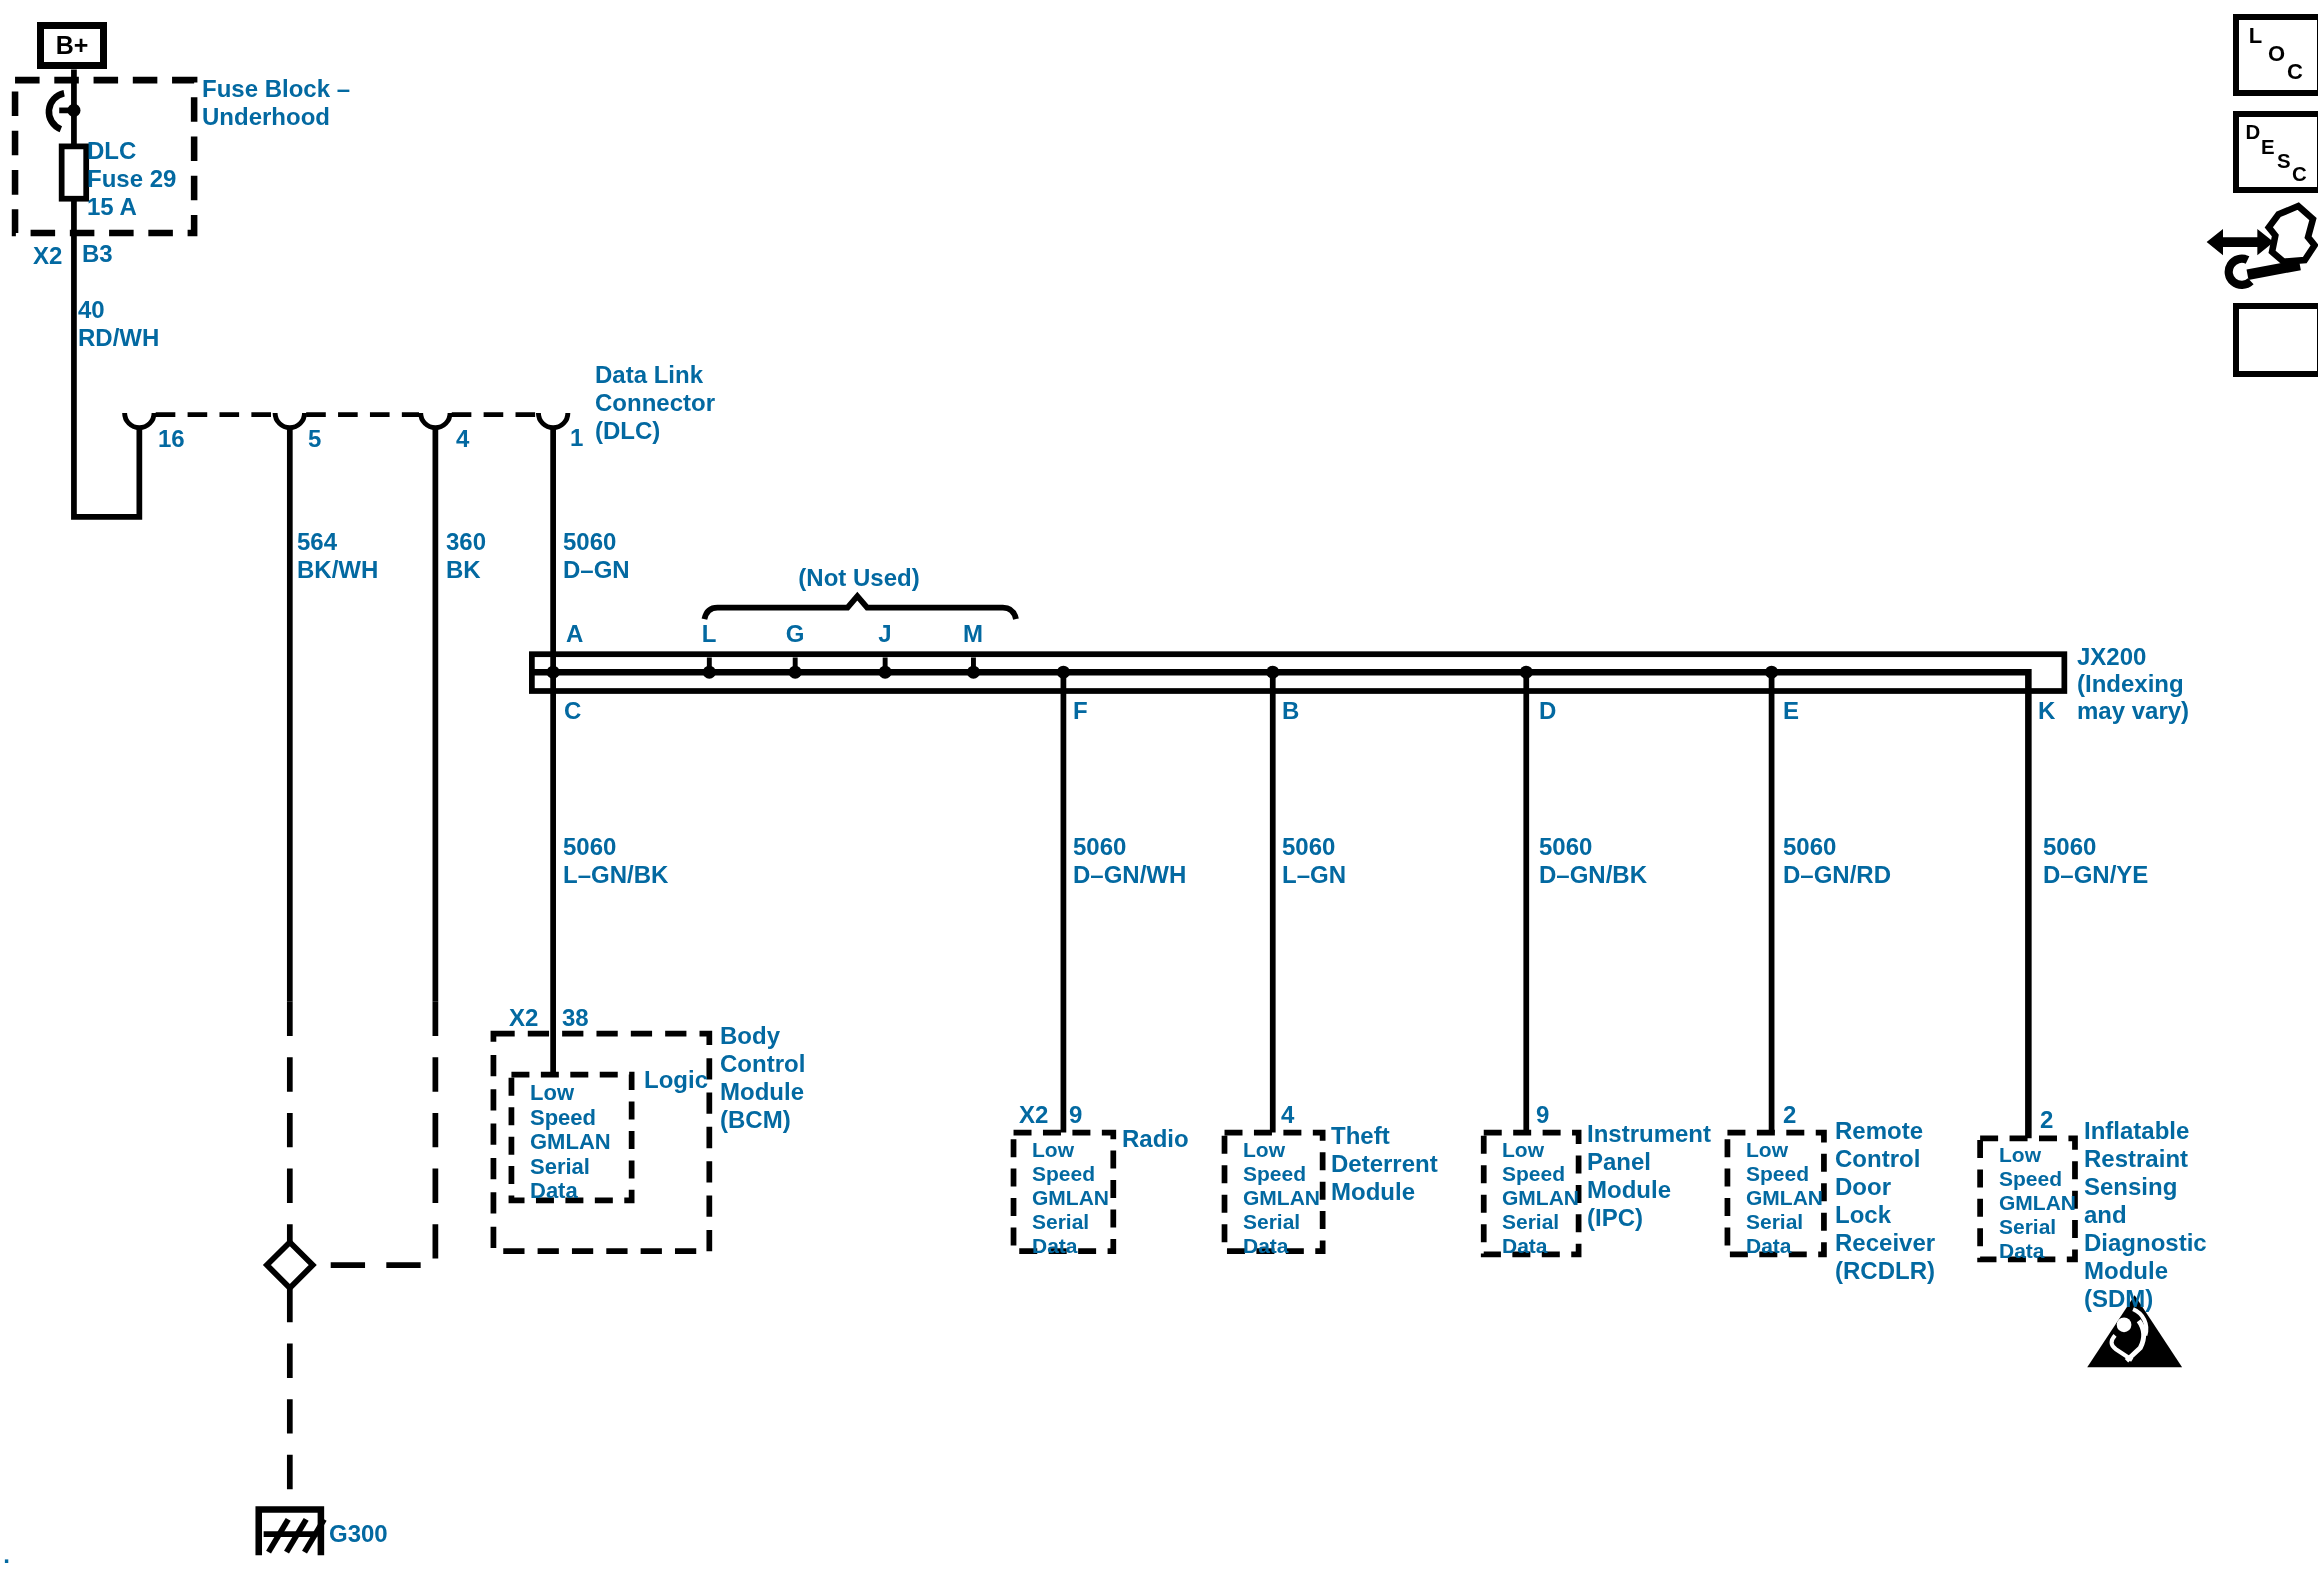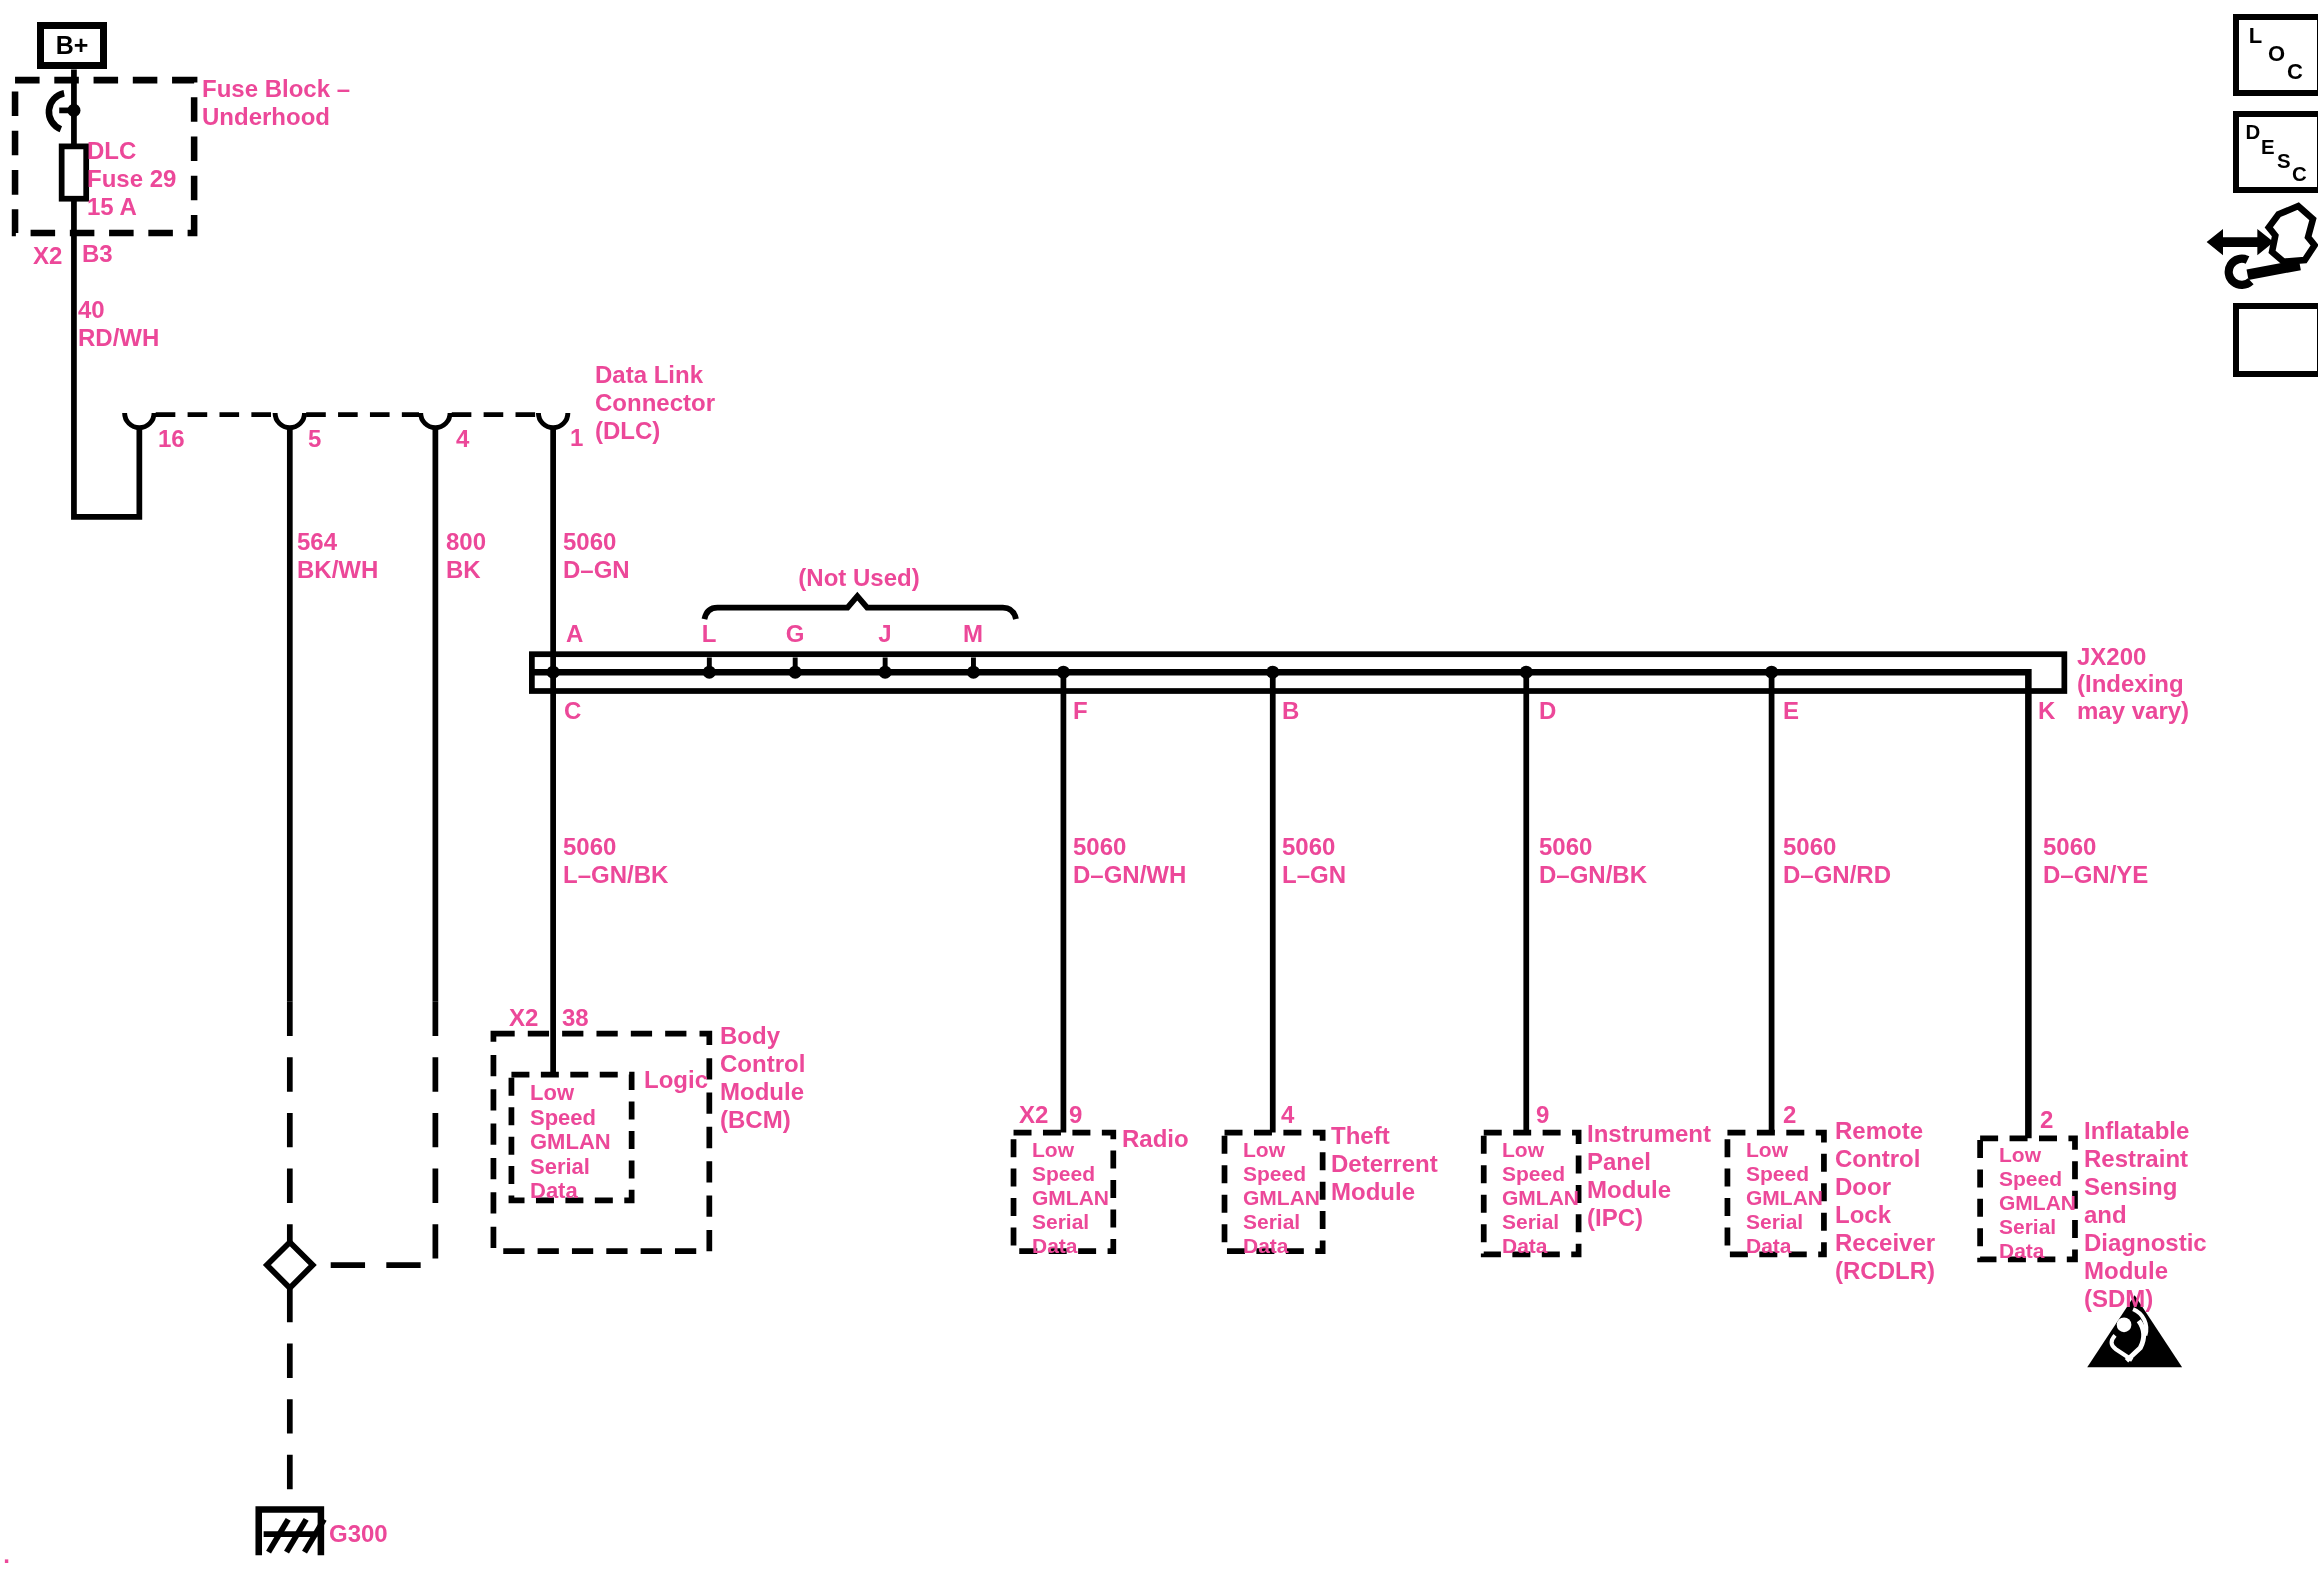--- a/index.html
+++ b/index.html
@@ -1,20 +1,20 @@
 <!DOCTYPE html>
 <html style="font-size:13px"><head>
 <meta charset="utf-8">
 <style>
   html,body{margin:0;padding:0;background:#ffffff;}
   #canvas{position:relative;width:2319px;height:1575px;background:#ffffff;color:#000;
           font-family:"Liberation Sans","DejaVu Sans",sans-serif;overflow:hidden;}
   #wires{position:absolute;left:0;top:0;}
   .lbl{position:absolute;font:700 24px/28px "Liberation Sans","DejaVu Sans",sans-serif;
-       color:#ec4899;white-space:pre-line;}
+       color:#0369a1;white-space:pre-line;}
   .c{transform:translateX(-50%);}
   .gm{font:700 21px/24px "Liberation Sans","DejaVu Sans",sans-serif;}
   .gmb{font:700 22px/24.5px "Liberation Sans","DejaVu Sans",sans-serif;}
   .bplus-outer{position:absolute;left:37px;top:22px;width:70px;height:47px;background:#000;}
   .bplus-inner{position:absolute;left:7.4px;top:7.4px;right:7.4px;bottom:7.4px;background:#fff;
        display:flex;align-items:center;justify-content:center;font:700 25px "Liberation Sans",sans-serif;}
   .icbox{position:absolute;left:2233px;width:78px;border:6.5px solid #000;background:#fff;}
   .ic{position:absolute;font:700 22px/22px "Liberation Sans","DejaVu Sans",sans-serif;}
   .small{font:700 20.4px/20.4px "Liberation Sans","DejaVu Sans",sans-serif;}
 </style>
@@ -138,21 +138,21 @@
 
   <div class="lbl" style="left:595px;top:361px">Data Link
 Connector
 (DLC)</div>
   <div class="lbl" style="left:158px;top:425px">16</div>
   <div class="lbl" style="left:308px;top:425px">5</div>
   <div class="lbl" style="left:456px;top:425px">4</div>
   <div class="lbl" style="left:570px;top:424px">1</div>
   <div class="lbl" style="left:297px;top:528px">564
 BK/WH</div>
-  <div class="lbl" style="left:446px;top:528px">800
+  <div class="lbl" style="left:446px;top:528px">360
 BK</div>
   <div class="lbl" style="left:563px;top:528px">5060
 D–GN</div>
 
   <div class="lbl c" style="left:859px;top:564px">(Not Used)</div>
   <div class="lbl" style="left:566px;top:620px">A</div>
   <div class="lbl c" style="left:709px;top:620px">L</div>
   <div class="lbl c" style="left:795px;top:620px">G</div>
   <div class="lbl c" style="left:885px;top:620px">J</div>
   <div class="lbl c" style="left:973px;top:620px">M</div>

